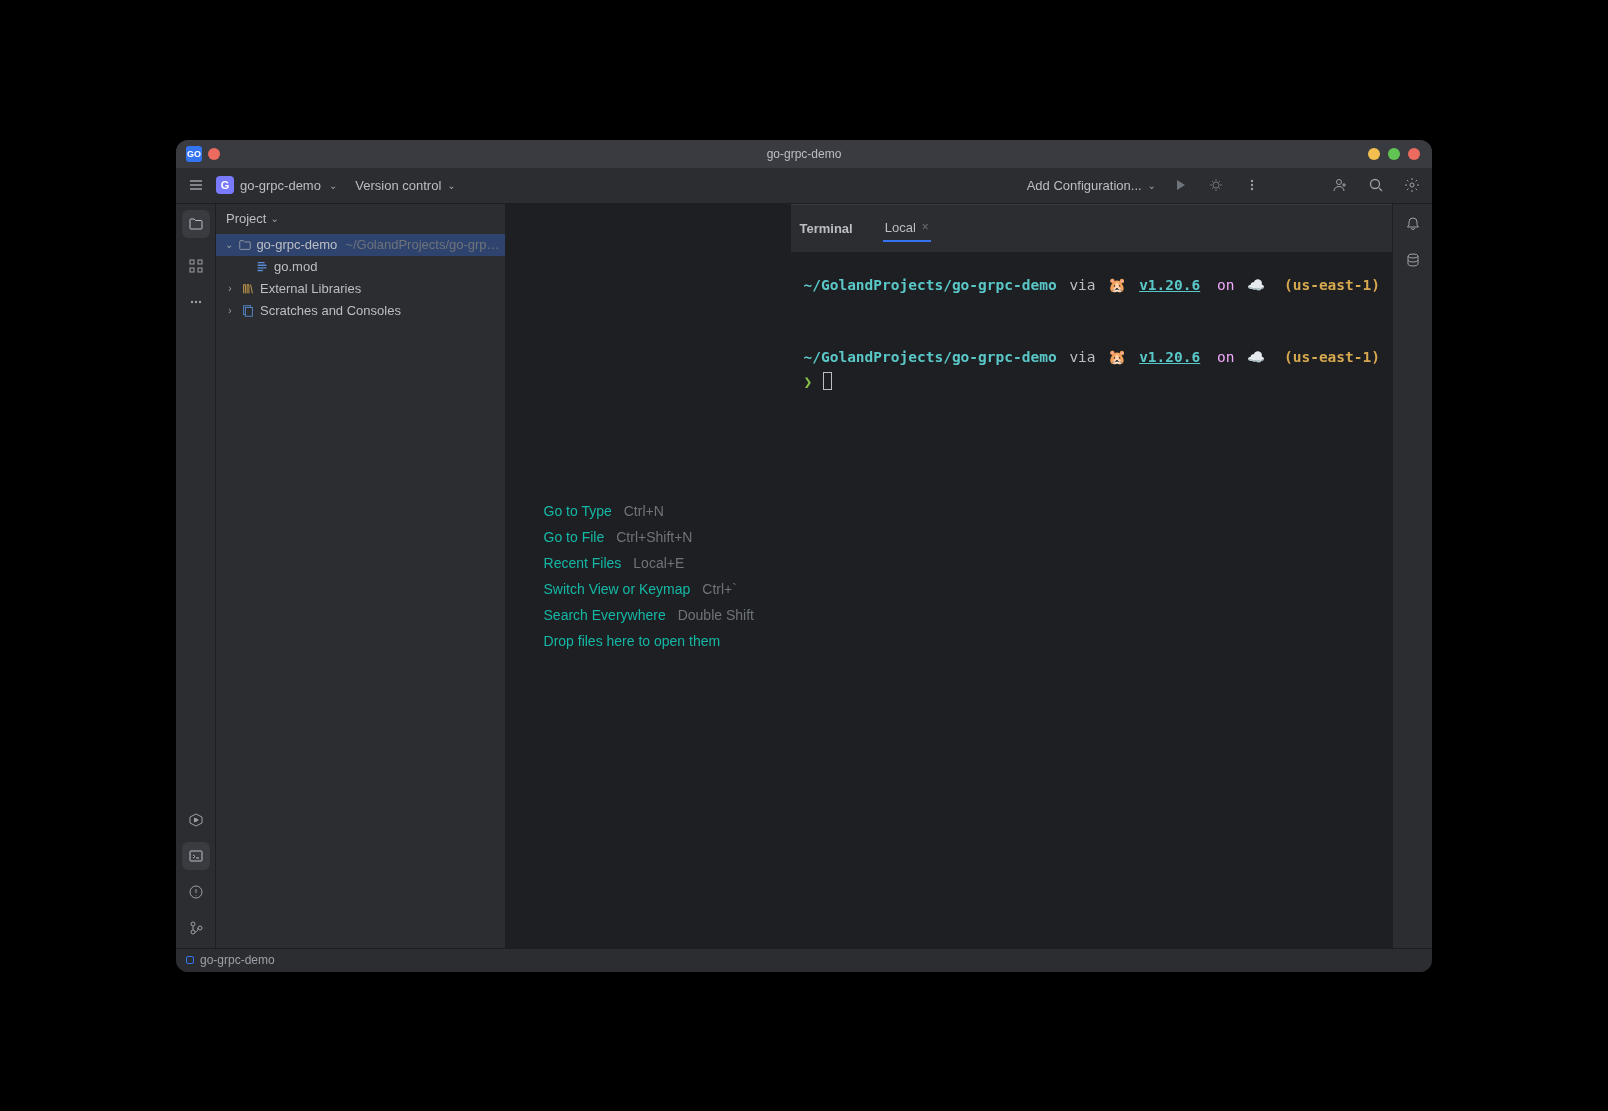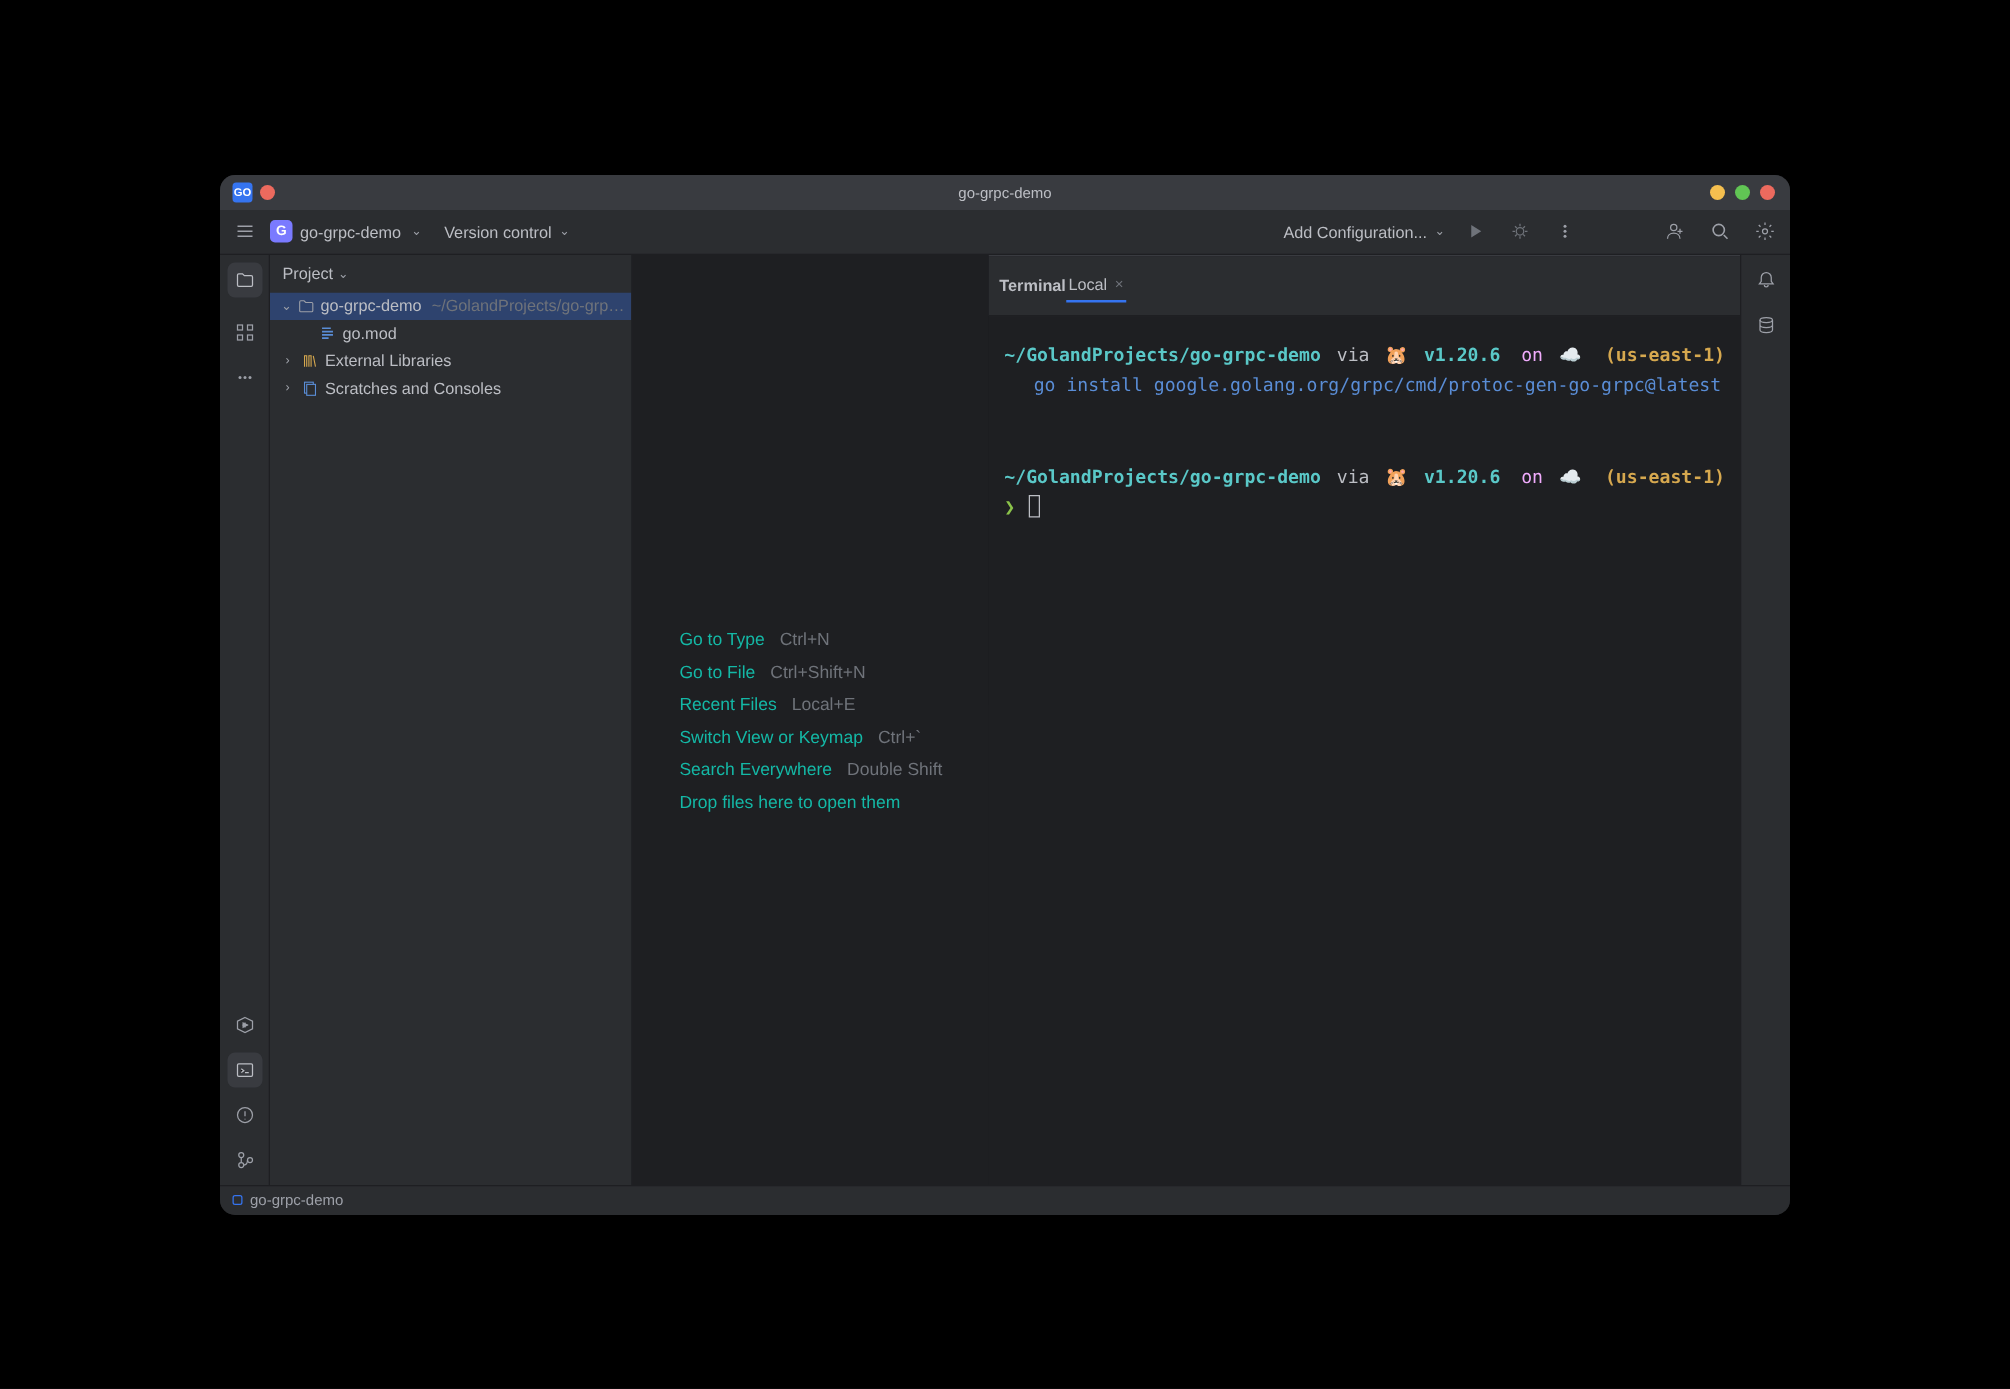--- a/index.html
+++ b/index.html
@@ -176,41 +176,41 @@
     border-top: 1px solid #393b40;
     display: flex;
     flex-direction: column;
   }
   .terminal-tabs {
     height: 48px;
     display: flex; align-items: center;
     padding: 0 8px;
     border-bottom: 1px solid #1e1f22;
     background: #2b2d30;
-    gap: 0;
+    gap: 30px;
   }
   .terminal-tabs .tab-label { font-size: 13px; color: #bcbec4; font-weight: 600; }
   .terminal-tabs .tab {
     font-size: 13px; color: #bcbec4;
     padding: 5px 2px;
     border-bottom: 2px solid #3574f0;
     display: flex; align-items: center; gap: 6px;
   }
   .terminal-tabs .close-x { color: #6f737a; font-size: 12px;}
   .terminal-body {
     flex: 1;
     padding: 20px 12px;
     font-family: "SF Mono", Menlo, Consolas, monospace;
     font-size: 14.5px;
     line-height: 1.7;
     overflow: hidden;
   }
   .t-path { color: #5ac8c8; font-weight: 600;}
   .t-via { color: #bcbec4; }
-  .t-ver { color: #5ac8c8; font-weight: 600;}
+  .t-ver { color: #5ac8c8; font-weight: 600; text-decoration: underline;}
   .t-on { color: #f0abfc; }
   .t-reg { color: #d6a84f; font-weight: 600;}
   .t-prompt { color: #8bc34a; font-weight: 700;}
   .t-cmd { color: #5a8dd6; }
   .t-cursor {
     display: inline-block;
     width: 9px; height: 18px;
     border: 1px solid #bcbec4;
     vertical-align: text-bottom;
     margin-left: 2px;
@@ -452,24 +452,20 @@
         <div class="terminal-body">
           <div>
             <span class="t-path">~/GolandProjects/go-grpc-demo</span>
             <span class="t-via" style="margin:0 4px">via</span>
             <span>🐹</span>
             <span class="t-ver" style="margin:0 4px">v1.20.6</span>
             <span class="t-on" style="margin:0 4px">on</span>
             <span>☁️</span>
             <span class="t-reg" style="margin-left:10px">(us-east-1)</span>
           </div>
-          <div>
-            <span style="visibility:hidden">❯</span>
-            <span class="t-cmd" style="margin-left:6px">go install google.golang.org/grpc/cmd/protoc-gen-go-grpc@latest</span>
-          </div>
           <div style="height:24px"></div>
           <div style="height:24px"></div>
           <div>
             <span class="t-path">~/GolandProjects/go-grpc-demo</span>
             <span class="t-via" style="margin:0 4px">via</span>
             <span>🐹</span>
             <span class="t-ver" style="margin:0 4px">v1.20.6</span>
             <span class="t-on" style="margin:0 4px">on</span>
             <span>☁️</span>
             <span class="t-reg" style="margin-left:10px">(us-east-1)</span>

